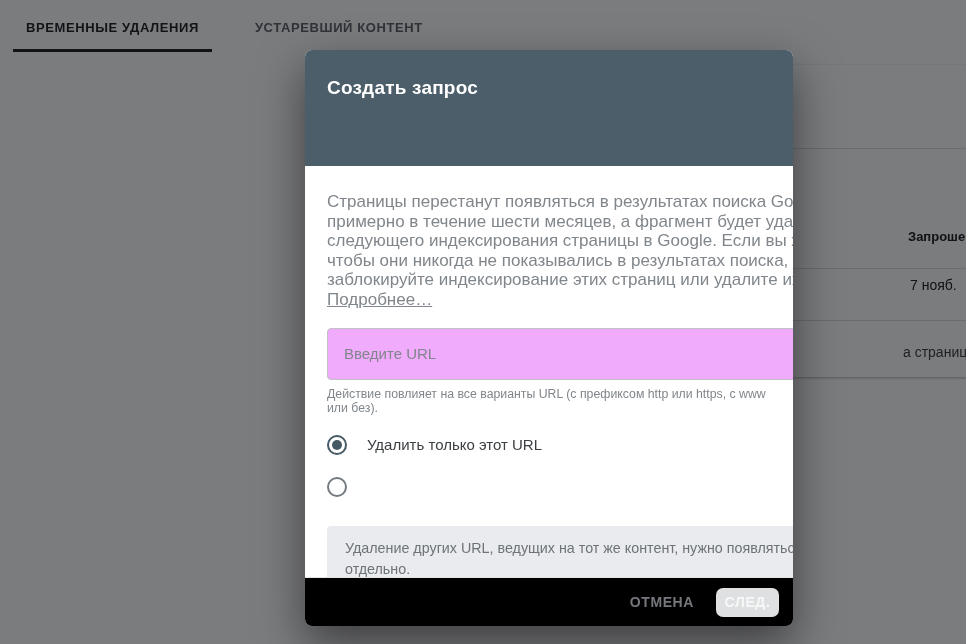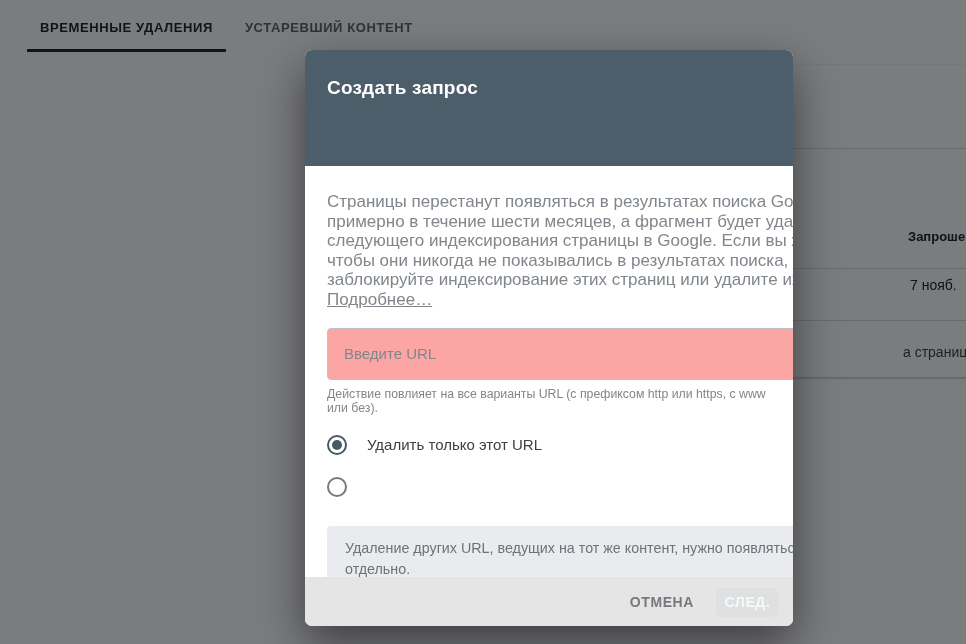--- a/index.html
+++ b/index.html
@@ -6,21 +6,21 @@
   body{
     width:966px;height:644px;position:relative;overflow:hidden;
     background:#ffffff;
     font-family:"Liberation Sans", sans-serif;
     -webkit-font-smoothing:antialiased;
   }
   
   .bg-page{position:absolute;inset:0;background:#fff;}
   .bg-tabs{
     position:absolute;top:0;left:0;right:0;height:52px;
-    display:flex;align-items:stretch;padding-left:27px;background:#fff;
+    display:flex;align-items:stretch;padding-left:13px;background:#fff;gap:24px;
   }
   .bg-tab{
     display:flex;align-items:center;padding:6px 13px 0;
     font-size:13px;font-weight:bold;letter-spacing:.6px;
     color:#5f6368;border-bottom:3px solid transparent;cursor:pointer;
     white-space:nowrap;
   }
   .bg-tab.active{color:#1f2023;border-bottom-color:#1f2023;}
   .bg-tab + .bg-tab{margin-left:6px;}
   .bg-card{
@@ -59,21 +59,21 @@
   .dtab + .dtab{margin-left:14px;}
   .dialog-body{position:absolute;top:116px;left:0;right:0;padding:26px 22px 0;}
   .desc{
     width:556px;font-size:17px;line-height:19.6px;color:#80868b;margin:0;
   }
   .desc a{color:#80868b;text-decoration:underline;cursor:pointer;}
   .url-input{
     box-sizing:border-box;display:block;width:556px;height:52px;margin-top:18px;
     border:1px solid #bfc3c6;border-radius:4px;padding:0 16px;
     font-family:"Liberation Sans", sans-serif;font-size:15px;color:#3c4043;
-    outline:none;background:#fca5a5;
+    outline:none;background:#f0abfc;
   }
   .url-input::placeholder{color:#80868b;opacity:1;}
   .hint{margin-top:7px;font-size:12.3px;color:#80868b;}
   .radio-row{display:flex;align-items:center;margin-top:20px;cursor:pointer;}
   .radio-row + .radio-row{margin-top:22px;}
   .radio-circle{
     box-sizing:border-box;width:20px;height:20px;border-radius:50%;
     border:2px solid #747a80;margin-right:20px;position:relative;flex:none;
   }
   .radio-row.selected .radio-circle{border-color:#455a64;}
@@ -82,21 +82,21 @@
     border-radius:50%;background:#455a64;
   }
   .radio-label{font-size:15px;color:#3c4043;}
   .info-box{
     box-sizing:border-box;width:556px;margin-top:29px;background:#e9ebee;
     border-radius:4px;padding:12px 18px;font-size:14.3px;line-height:21px;
     color:#6d7378;
   }
   .dialog-footer{
     position:absolute;left:0;right:0;bottom:0;height:49px;
-    border-top:1px solid #e3e4e5;background:#e5e5e5;
+    border-top:1px solid #e3e4e5;background:#000000;
     display:flex;align-items:center;justify-content:flex-end;
     padding-right:14px;box-sizing:border-box;
   }
   .btn-cancel{
     background:none;border:none;cursor:pointer;
     font-family:"Liberation Sans", sans-serif;
     font-size:14px;font-weight:bold;letter-spacing:.6px;color:#75797d;
     padding:8px 14px;border-radius:4px;
   }
   .btn-next{

